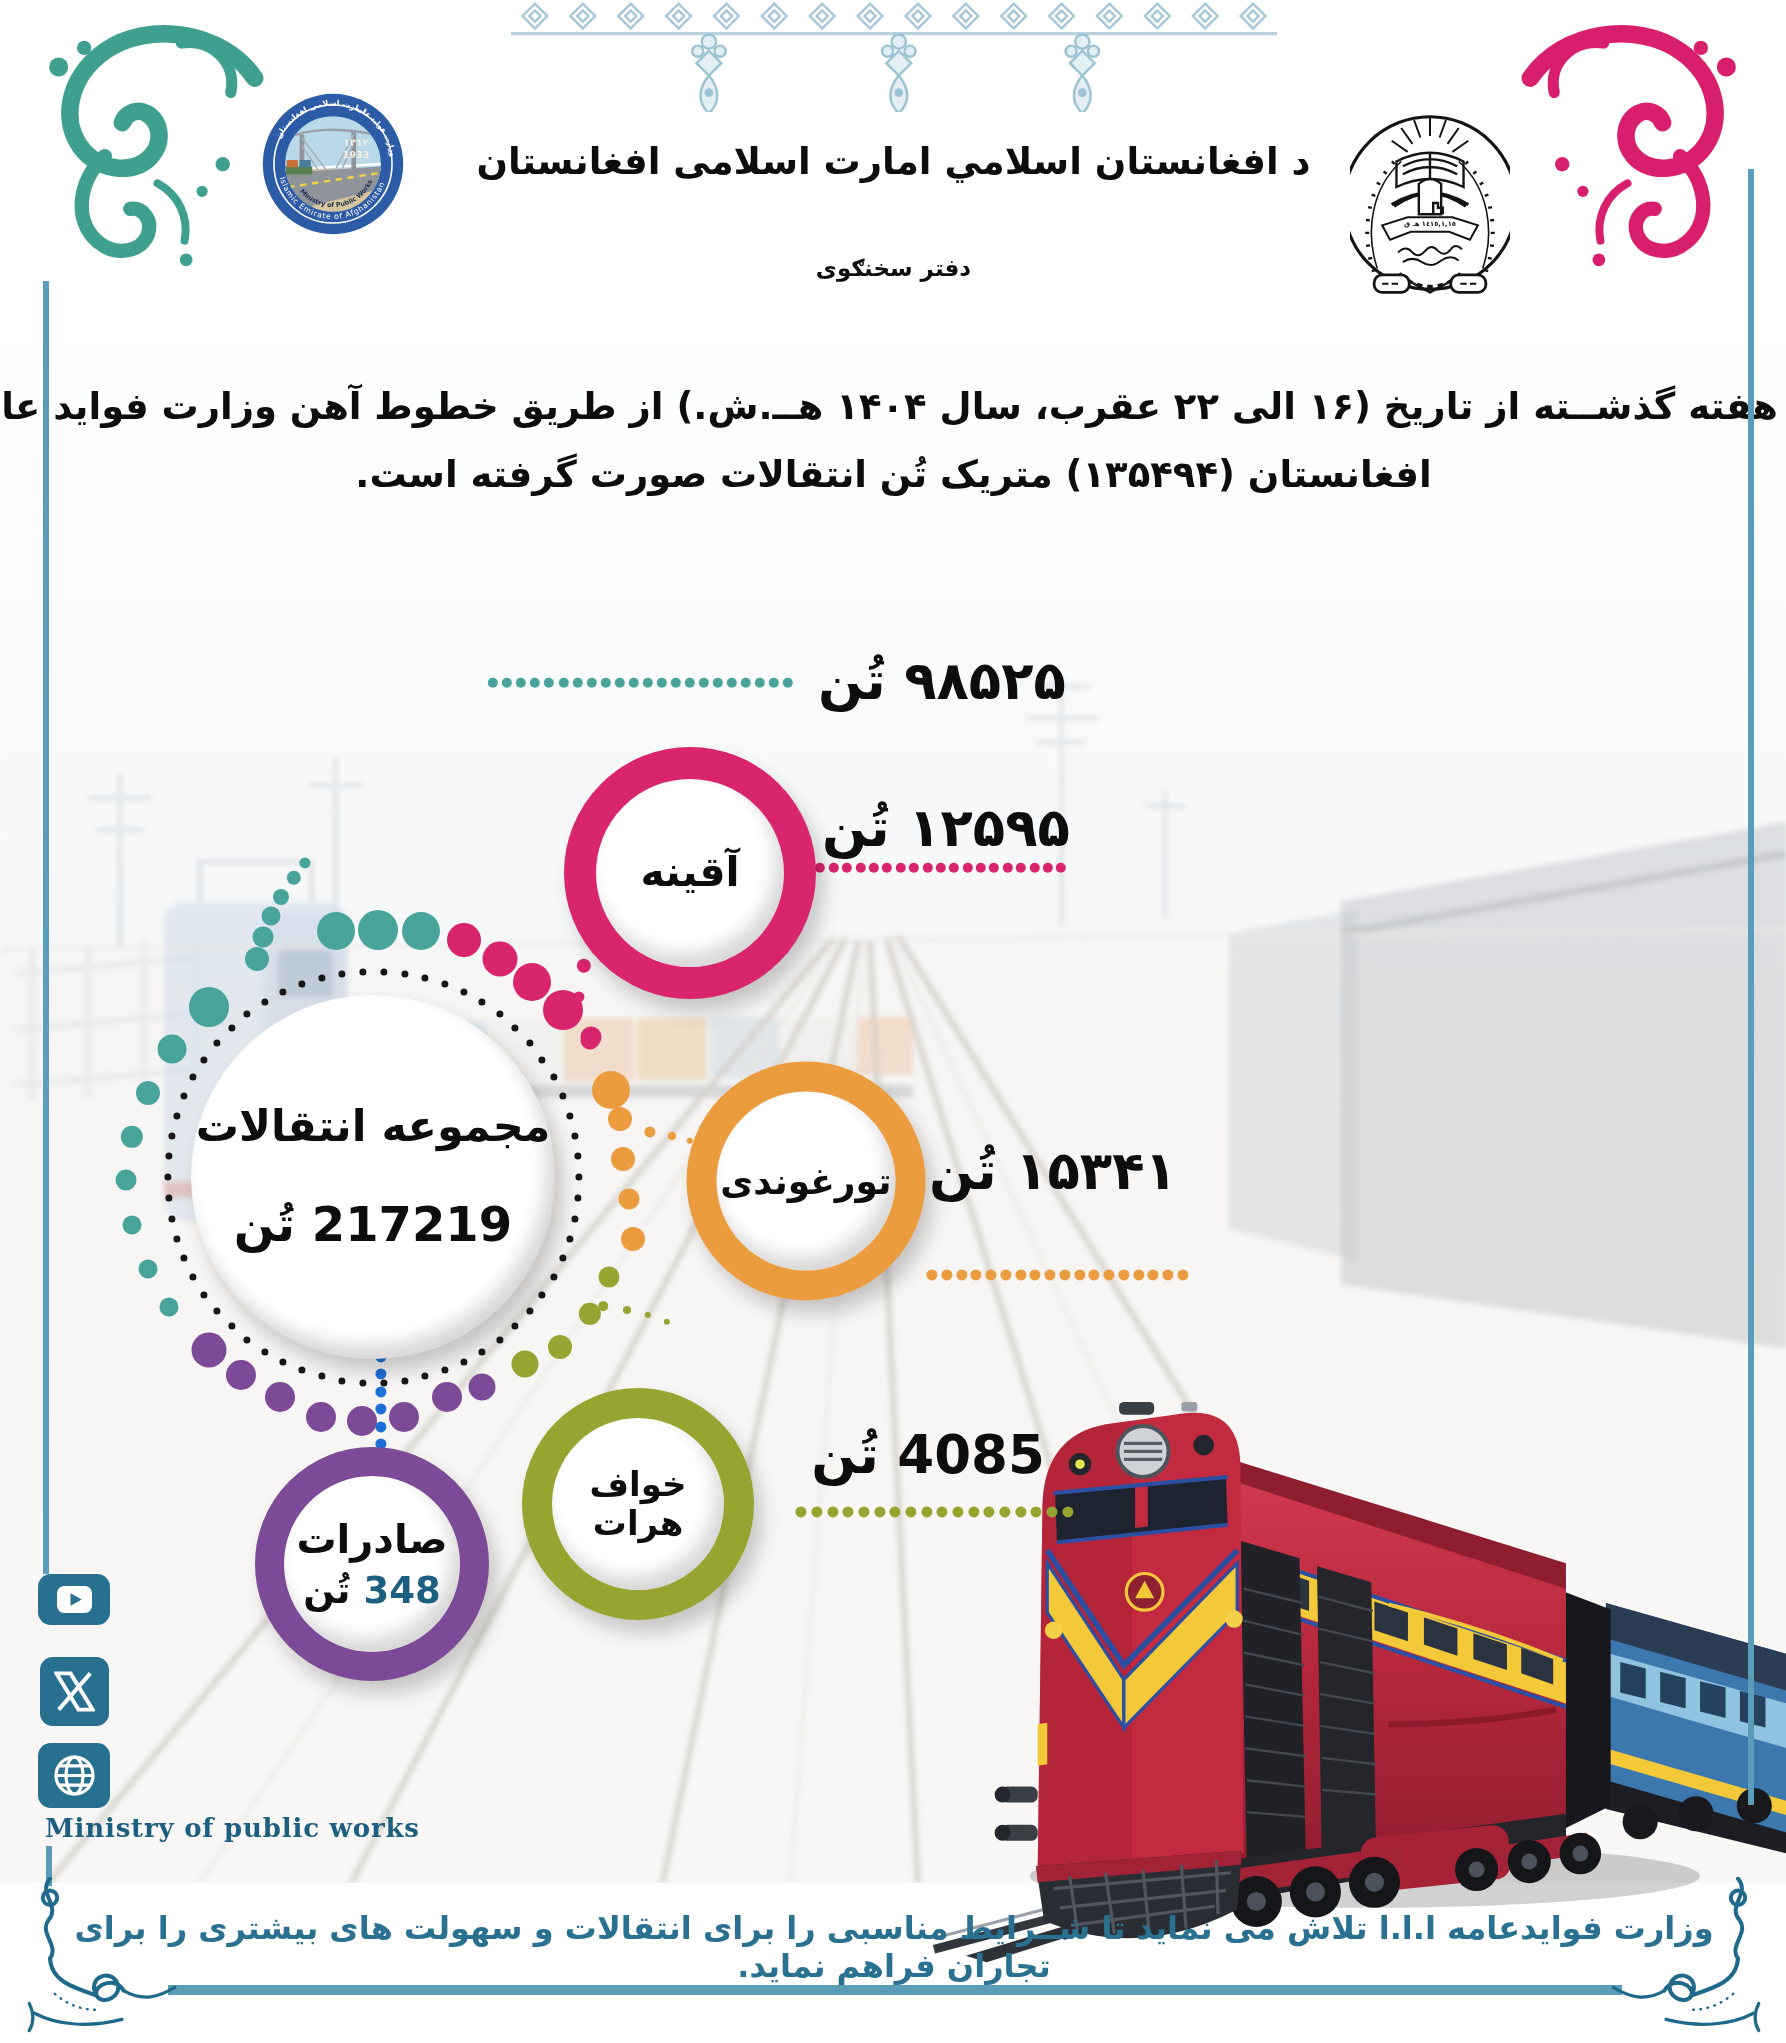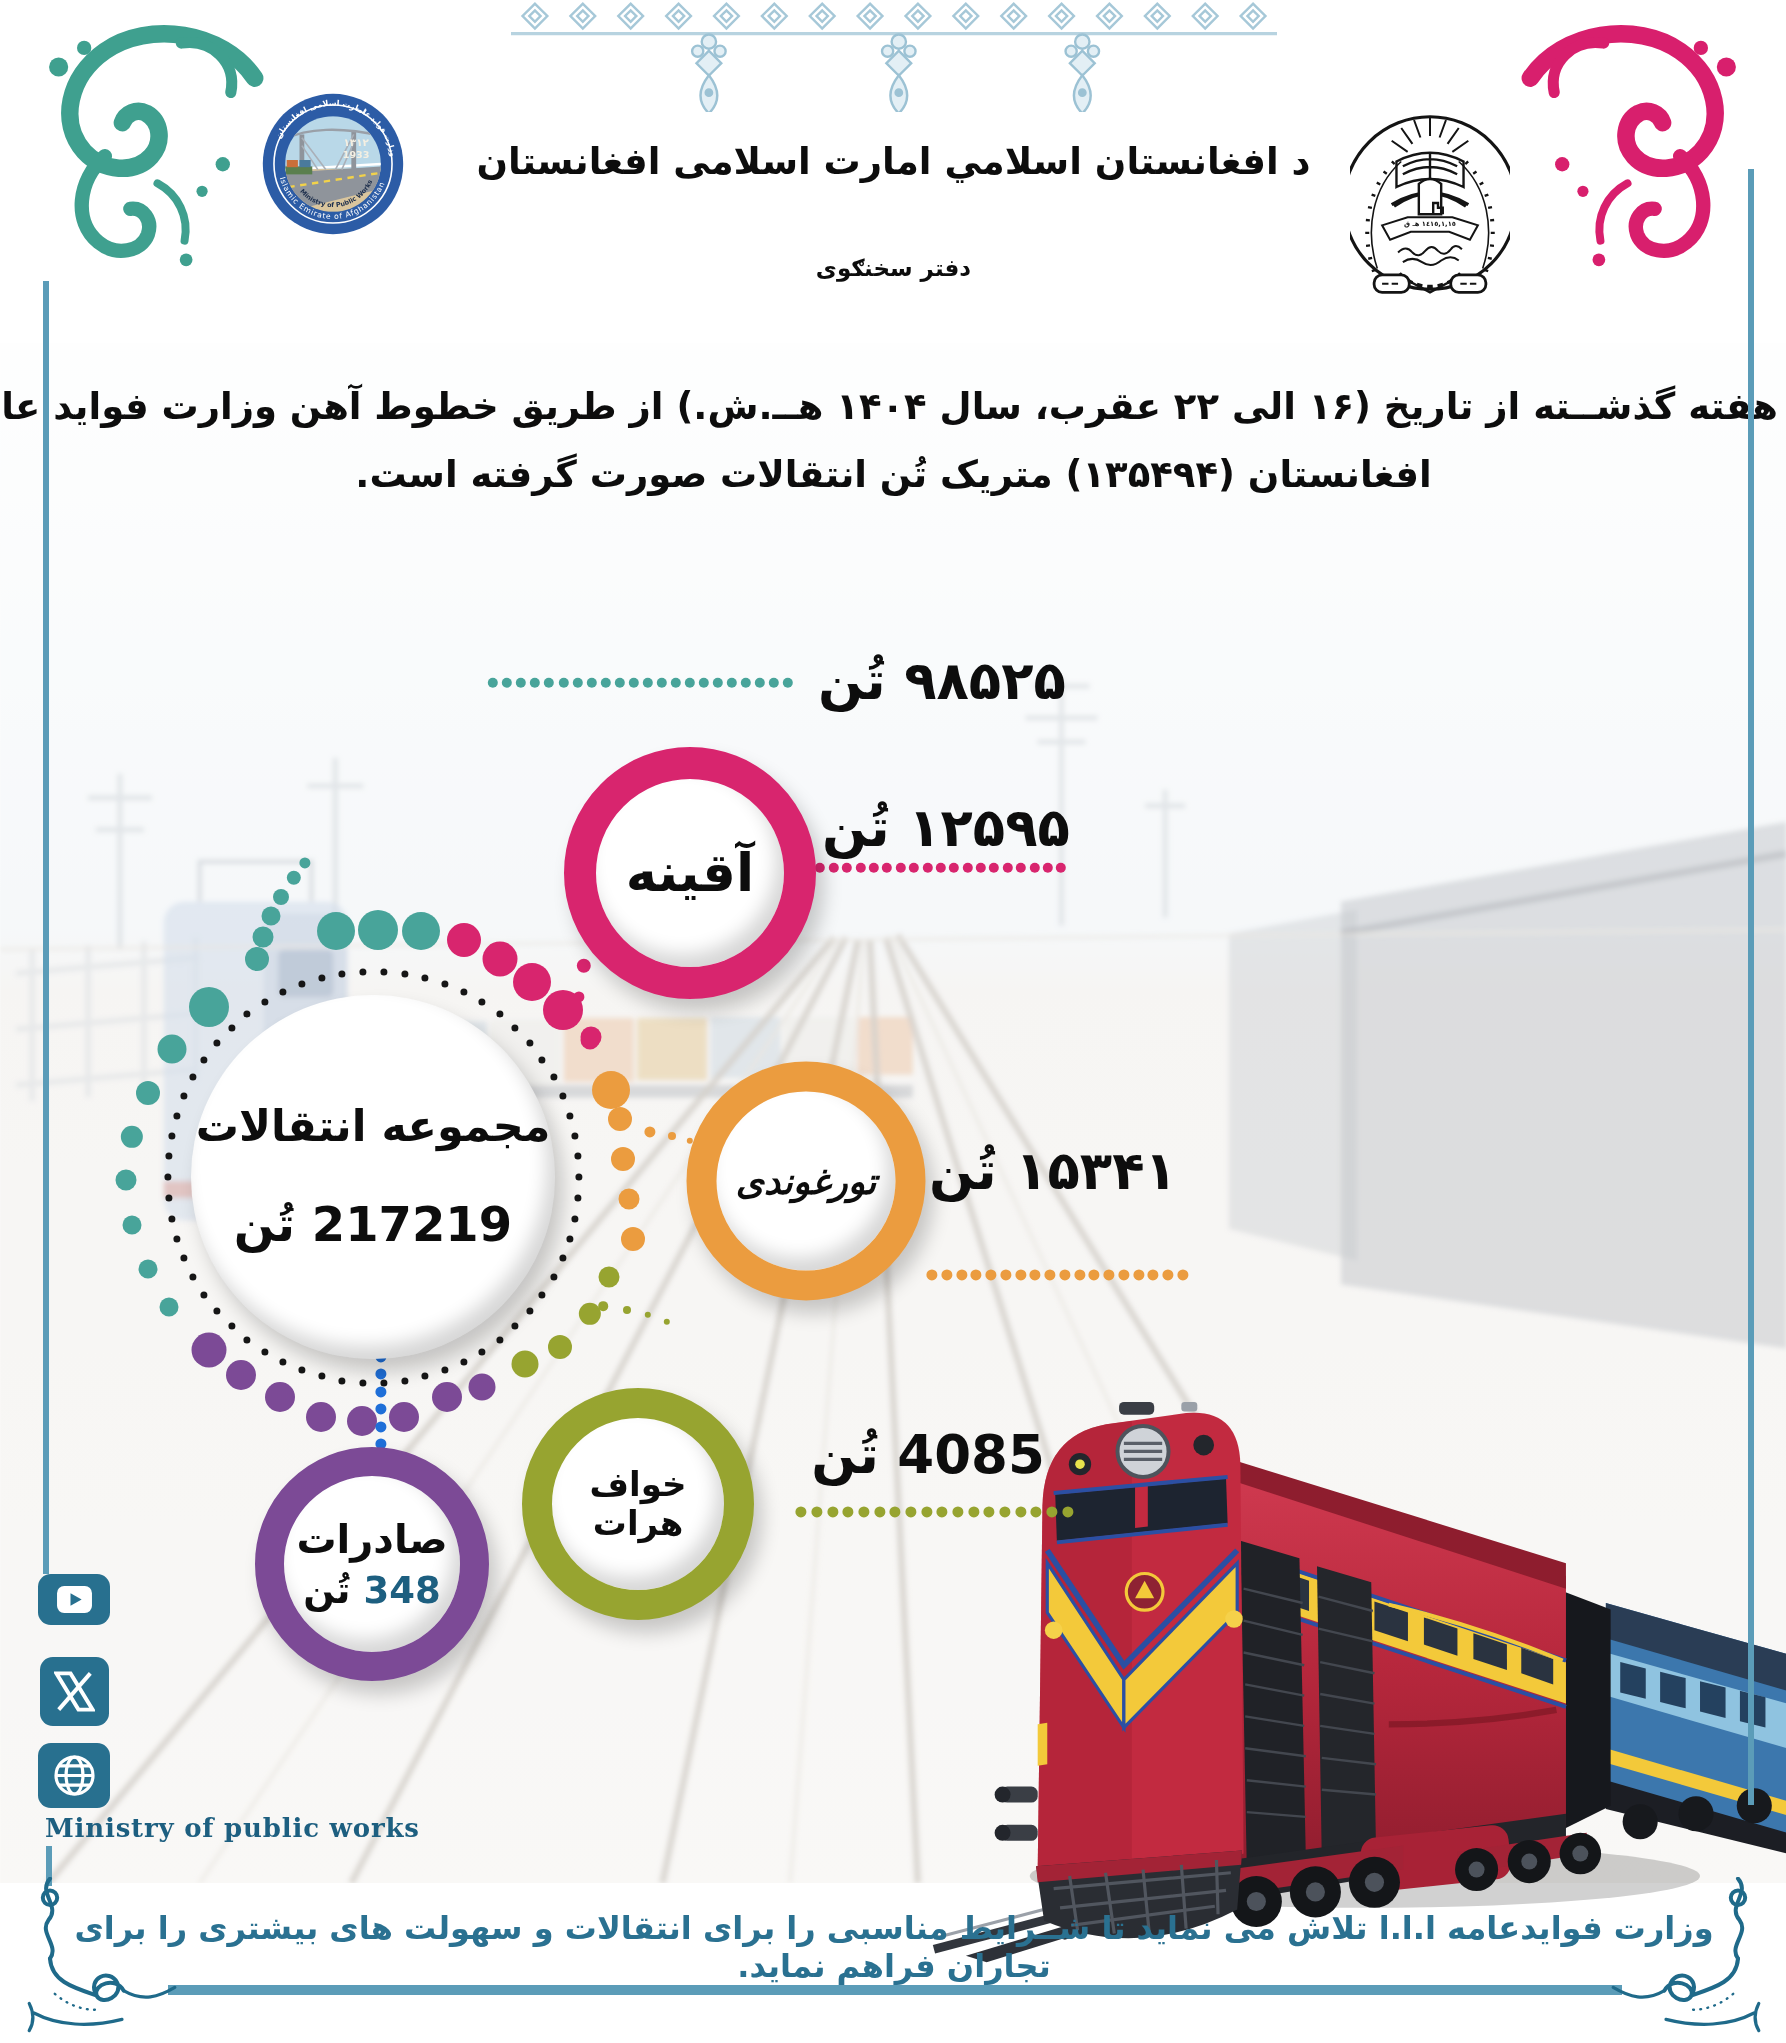--- a/index.html
+++ b/index.html
@@ -593,24 +593,24 @@
       <div class="dot" style="left: 381px; top: 1427px; width: 11.2px; height: 11.2px; background: rgb(31, 111, 216);"></div>
       <div class="dot" style="left: 381px; top: 1444px; width: 11.2px; height: 11.2px; background: rgb(31, 111, 216);"></div>
     </div>
 
   <div class="circle" style="left:373px;top:1177px;width:364px;height:364px;">
     <div class="label" style="font-size:43px;">مجموعه انتقالات</div>
     <div class="label" style="font-size:48px;margin-top:46px;">217219 تُن</div>
   </div>
 
   <div class="circle" style="left:690px;top:873px;width:188px;height:188px;border:32px solid #d8256e;">
-    <div class="label" style="font-size:53px;text-align:center;">آقینه</div>
+    <div class="label" style="font-size:41px;text-align:center;">آقینه</div>
   </div>
   <div class="circle" style="left:806px;top:1181px;width:179px;height:179px;border:30px solid #eb9c3f;">
-    <div class="label" style="font-size:36px;font-style:italic;">تورغوندی</div>
+    <div class="label" style="font-size:36px;">تورغوندی</div>
   </div>
   <div class="circle" style="left:638px;top:1504px;width:172px;height:172px;border:30px solid #97a430;">
     <div class="label" style="font-size:34px;">خواف هرات</div>
   </div>
   <div class="circle" style="left:372px;top:1564px;width:176px;height:176px;border:29px solid #7c4a96;">
     <div class="label teal-text" style="font-size:40px;">صادرات</div>
     <div class="label" style="font-size:37px;margin-top:8px;direction:rtl;">
       <span class="teal-text">348</span>
       <span>تُن</span>
     </div>

